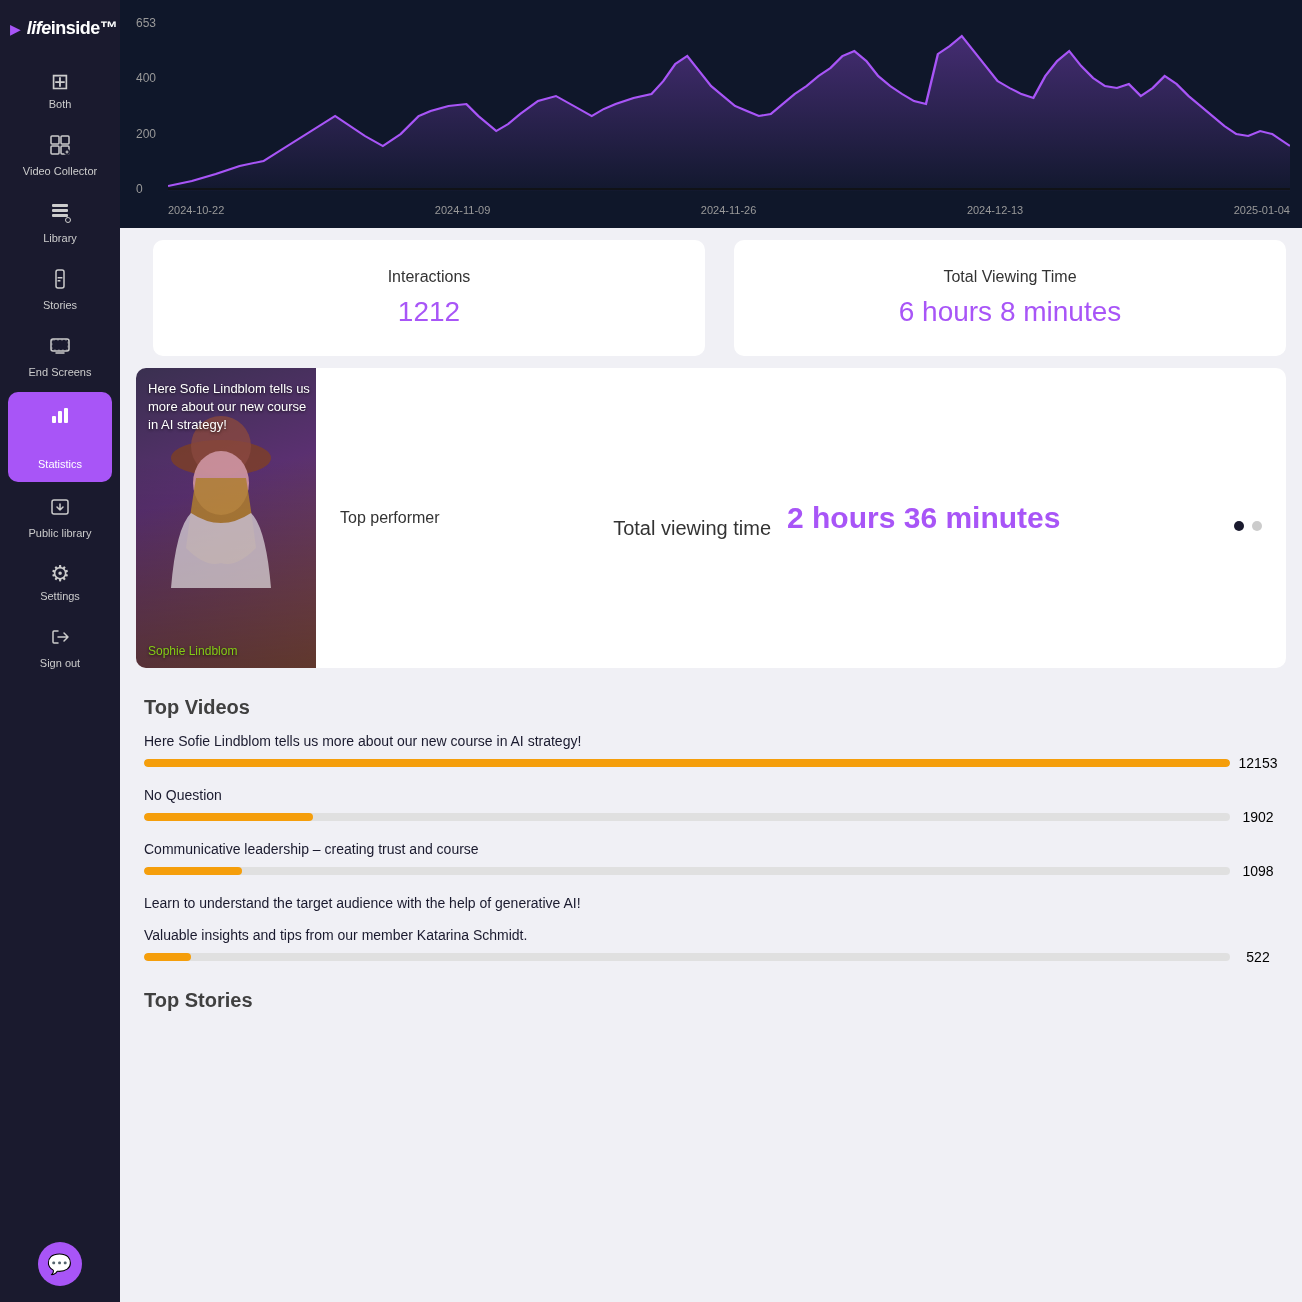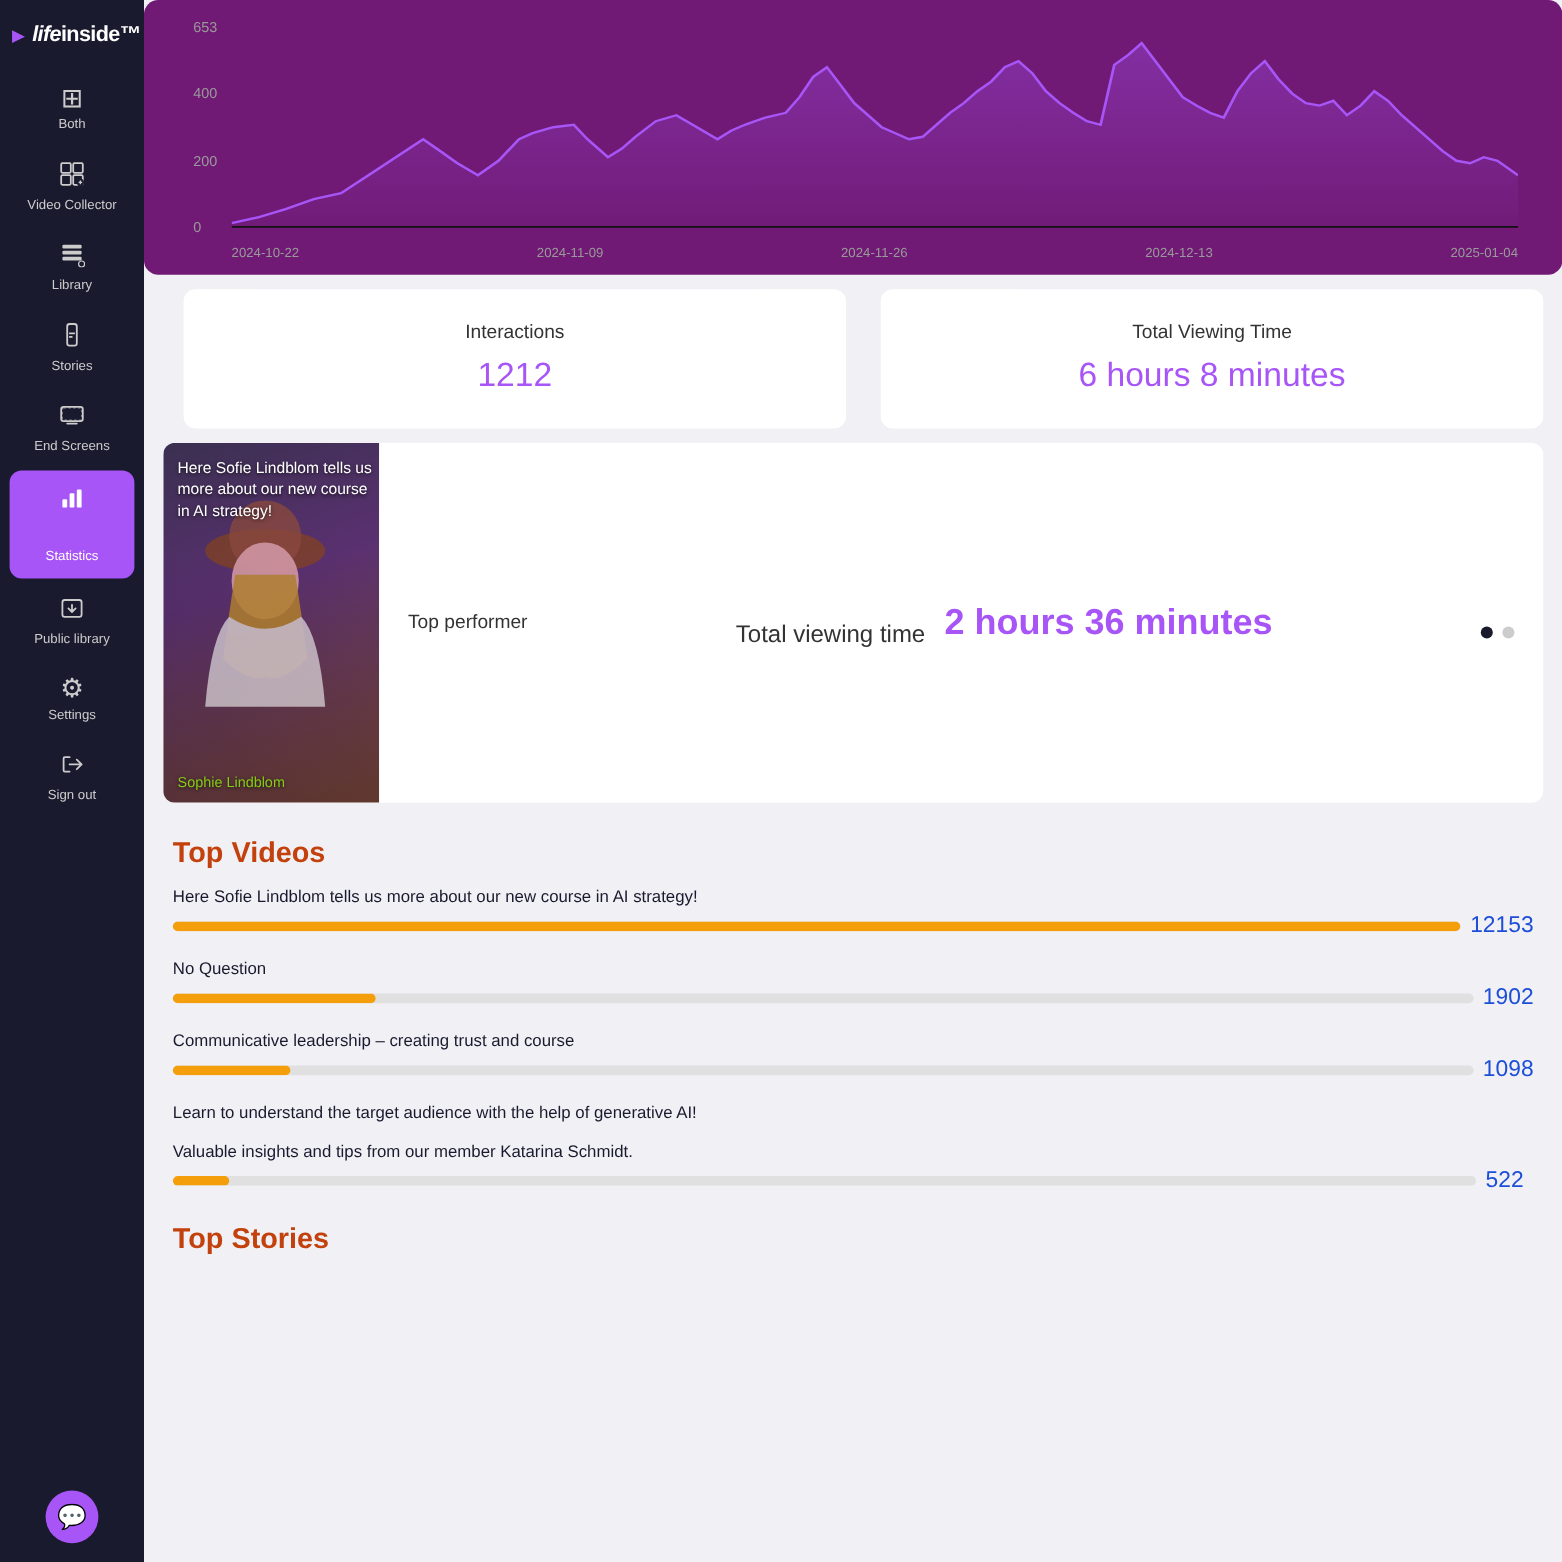--- a/index.html
+++ b/index.html
@@ -48,24 +48,23 @@
     
     #main {
       flex: 1;
       overflow-y: auto;
       background: #f0f0f5;
       padding: 0;
     }
 
     
     .chart-area {
-      background: #701a75;
-      padding: 16px 37px 12px;
+      background: #0f172a;
+      padding: 16px 12px 12px;
       margin-bottom: 12px;
-      border-radius: 12px;
     }
 
     
     .stats-row {
       display: flex;
       gap: 12px;
       padding: 0 16px 12px;
     }
     .stat-card {
       flex: 1;
@@ -140,28 +139,28 @@
     }
     .performer-title { font-size: 16px; color: #333; }
     .performer-time-label { font-size: 20px; color: #333; margin-top: 20px; }
     .performer-time-value { font-size: 30px; font-weight: 700; color: #a855f7; }
     .performer-dots { display: flex; gap: 8px; margin-top: 16px; }
     .dot { width: 10px; height: 10px; border-radius: 50%; background: #ccc; }
     .dot.active { background: #1a1a2e; }
 
     
     .section { padding: 8px 24px 12px; background: #f0f0f5; }
-    .section-title { font-size: 24px; font-weight: 700; color: #c2410c; margin-bottom: 14px; padding-top: 8px; }
+    .section-title { font-size: 20px; font-weight: 700; color: #404040; margin-bottom: 14px; padding-top: 8px; }
 
     .video-bar-item { margin-bottom: 16px; }
     .video-bar-title { font-size: 14px; color: #1a1a2e; margin-bottom: 6px; }
     .bar-row { display: flex; align-items: center; gap: 8px; }
     .bar-track { flex: 1; height: 8px; background: #e0e0e0; border-radius: 4px; overflow: hidden; }
     .bar-fill { height: 100%; background: #f59e0b; border-radius: 4px; }
-    .bar-count { font-size: 19px; color: #1d4ed8; min-width: 40px; text-align: left; }
+    .bar-count { font-size: 14px; color: #000000; min-width: 40px; text-align: center; }
 
     
     .chart-container { position: relative; }
     .y-labels { position: absolute; left: 0; top: 0; height: 100%; display: flex; flex-direction: column; justify-content: space-between; font-size: 11px; color: #999; padding: 0 4px; }
   </style>
 </head>
 <body>
 
 <nav id="sidebar">
   <div class="sidebar-logo">

